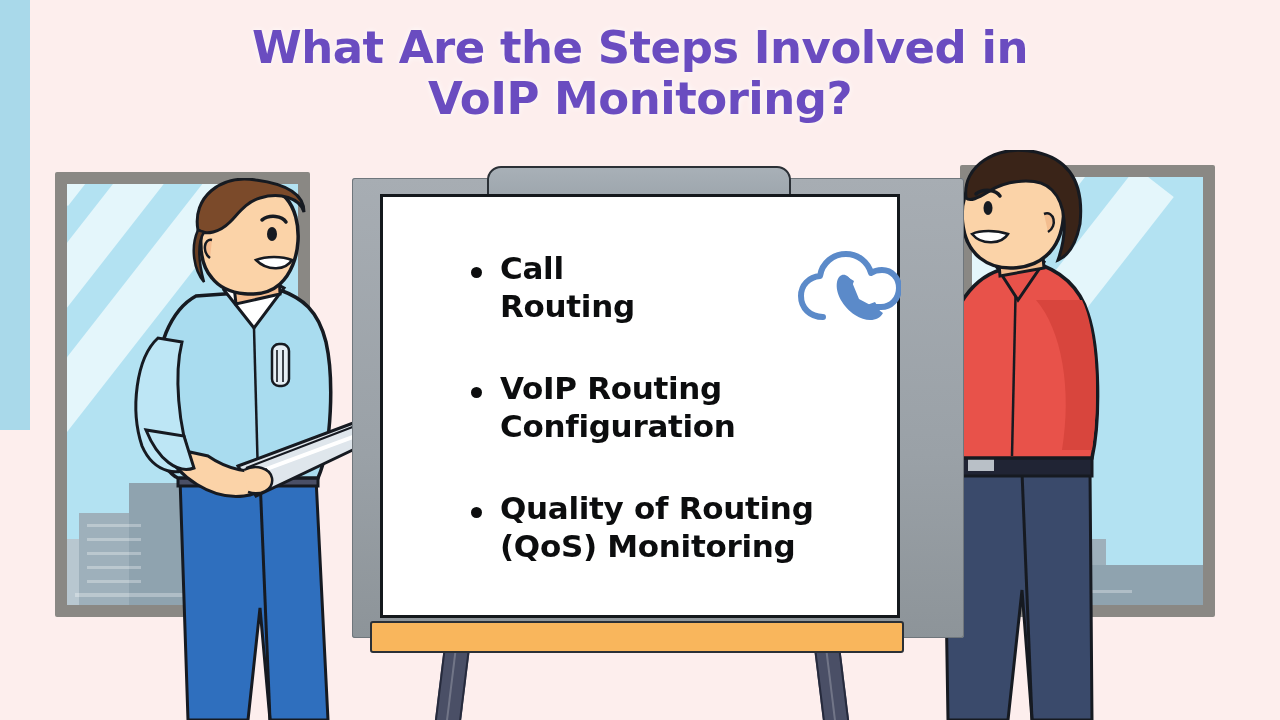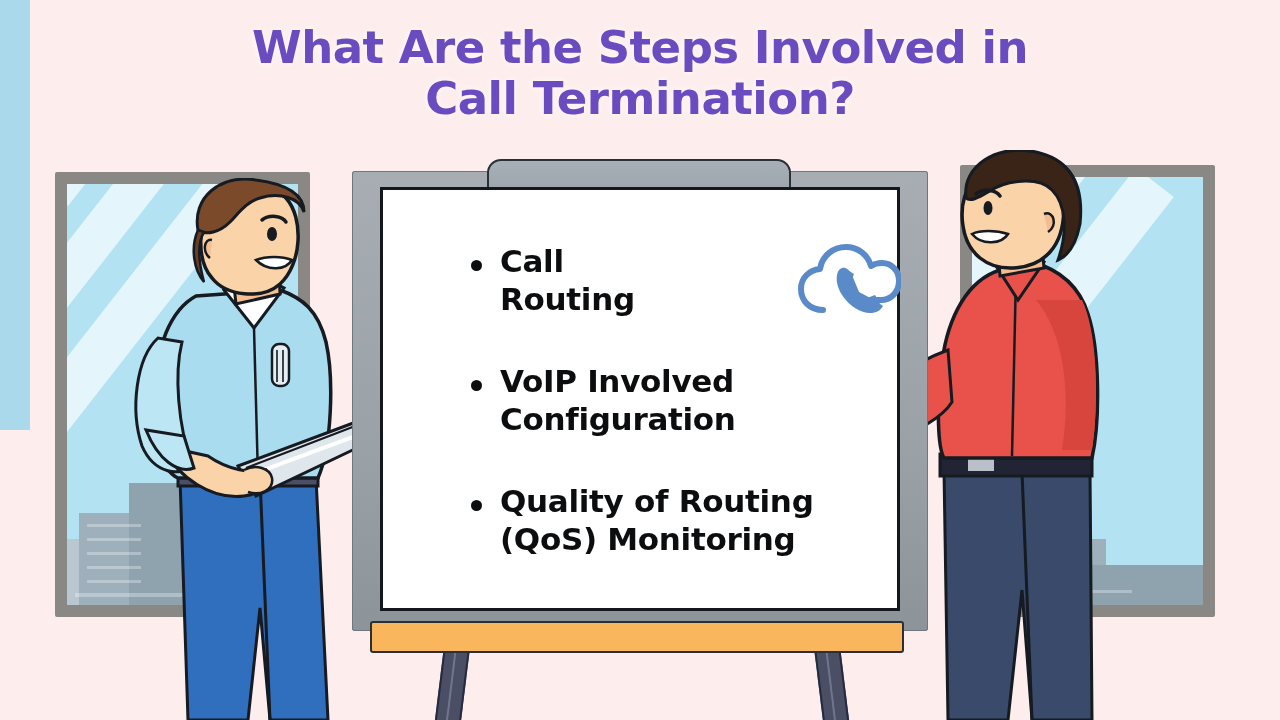--- a/index.html
+++ b/index.html
@@ -80,26 +80,27 @@
 
   #window-left  { left: 55px;  top: 172px; width: 255px; height: 445px; }
   #window-right { left: 960px; top: 165px; width: 255px; height: 452px; }
   #window-behind-board { left: 372px; top: 180px; width: 30px; height: 430px; background:#a9d9ea; }
 
   
   #easel { position: absolute; left: 352px; top: 163px; width: 576px; height: 557px; }
 
   #board-frame {
     position: absolute;
-    left: 0; top: 8px;
+    left: 0; top: 15px;
     width: 576px;
     height: 460px;
     background: linear-gradient(180deg,#a7adb3 0%, #9aa1a7 60%, #8d9499 100%);
     border-radius: 3px;
     box-shadow: inset 0 0 0 1px #6f767c;
+    padding-left: 36px;
   }
   #board-face {
     position: absolute;
     left: 28px; top: 16px;
     width: 520px; height: 424px;
     background: #ffffff;
     border: 3px solid #14181c;
     box-sizing: border-box;
   }
   #board-clip {
@@ -336,33 +337,33 @@
         <div id="bullets">
 
           <div class="bullet-item">
             <span class="bullet-dot"></span>
             <span class="bullet-text">Call
 Routing</span>
           </div>
 
           <div class="bullet-item">
             <span class="bullet-dot"></span>
-            <span class="bullet-text">VoIP Involved
+            <span class="bullet-text">VoIP Routing
 Configuration</span>
           </div>
 
           <div class="bullet-item">
             <span class="bullet-dot"></span>
             <span class="bullet-text">Quality of Routing
 (QoS) Monitoring</span>
           </div>
 
         </div>
       </div>
     </div>
 
     <div id="board-tray"></div>
   </div>
 
   <div id="title">What Are the Steps Involved in
-Call Termination?</div>
+VoIP Monitoring?</div>
 
 </div>
 
 </body></html>

